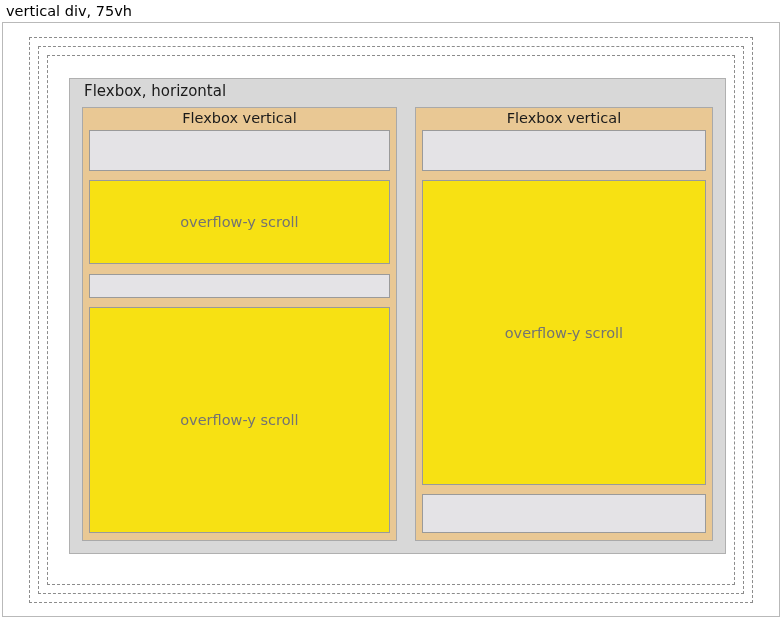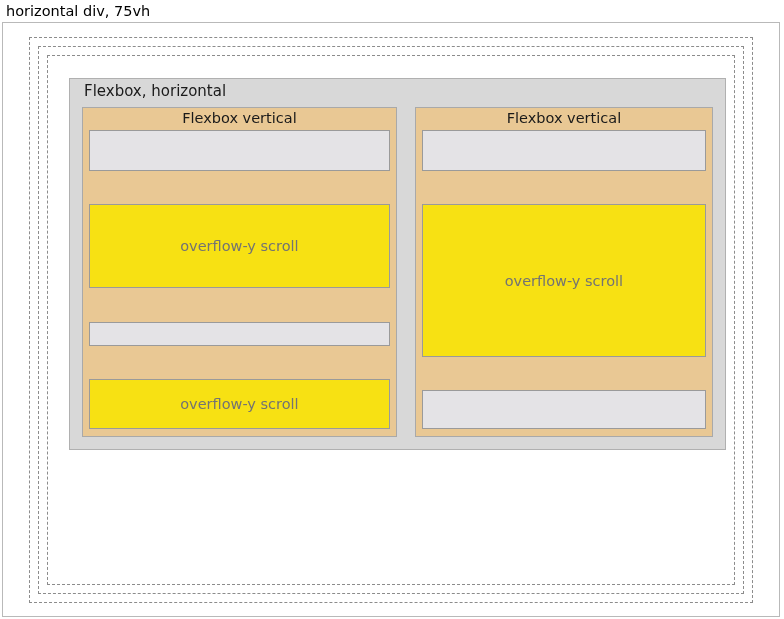--- a/index.html
+++ b/index.html
@@ -66,21 +66,21 @@
     width: auto;
     height: auto;
   }
 
   
   .flex-h {
     position: absolute;
     left: 21px;
     top: 22px;
     width: 657px;
-    height: 372px;
+    height: 476px;
     background: #d8d8d8;
     border: 1px solid #b0b0b0;
     box-sizing: border-box;
     display: flex;
     flex-direction: row;
     align-items: stretch;
     padding: 28px 12px 12px 12px;
   }
   .flex-h-label {
     position: absolute;
@@ -93,21 +93,20 @@
 
   
   .flex-v {
     background: #e9c894;
     border: 1px solid #a9a9a9;
     box-sizing: border-box;
     display: flex;
     flex-direction: column;
     padding: 22px 6px 7px 6px;
     position: relative;
-    gap: 24px;
   }
   .col-left  { width: 320px; margin-right: 18px; }
   .col-right { width: 303px; }
 
   .flex-v-label {
     position: absolute;
     left: 0;
     right: 0;
     top: 2px;
     text-align: center;
@@ -136,21 +135,21 @@
   .l-d { flex: 1 1 auto; margin-top: 9px; }
 
   
   .r-a { height: 41px;  flex: 0 0 auto; }
   .r-b { flex: 1 1 auto; margin-top: 9px; }
   .r-c { height: 39px;  flex: 0 0 auto; margin-top: 9px; }
 </style>
 </head>
 <body>
 
-<div class="caption">horizontal div, 75vh</div>
+<div class="caption">vertical div, 75vh</div>
 
 <div class="page-frame">
 
   <div class="dashed dashed-outer">
 
     <div class="dashed dashed-mid">
 
       <div class="dashed dashed-inner">
 
         <div class="flex-h">

